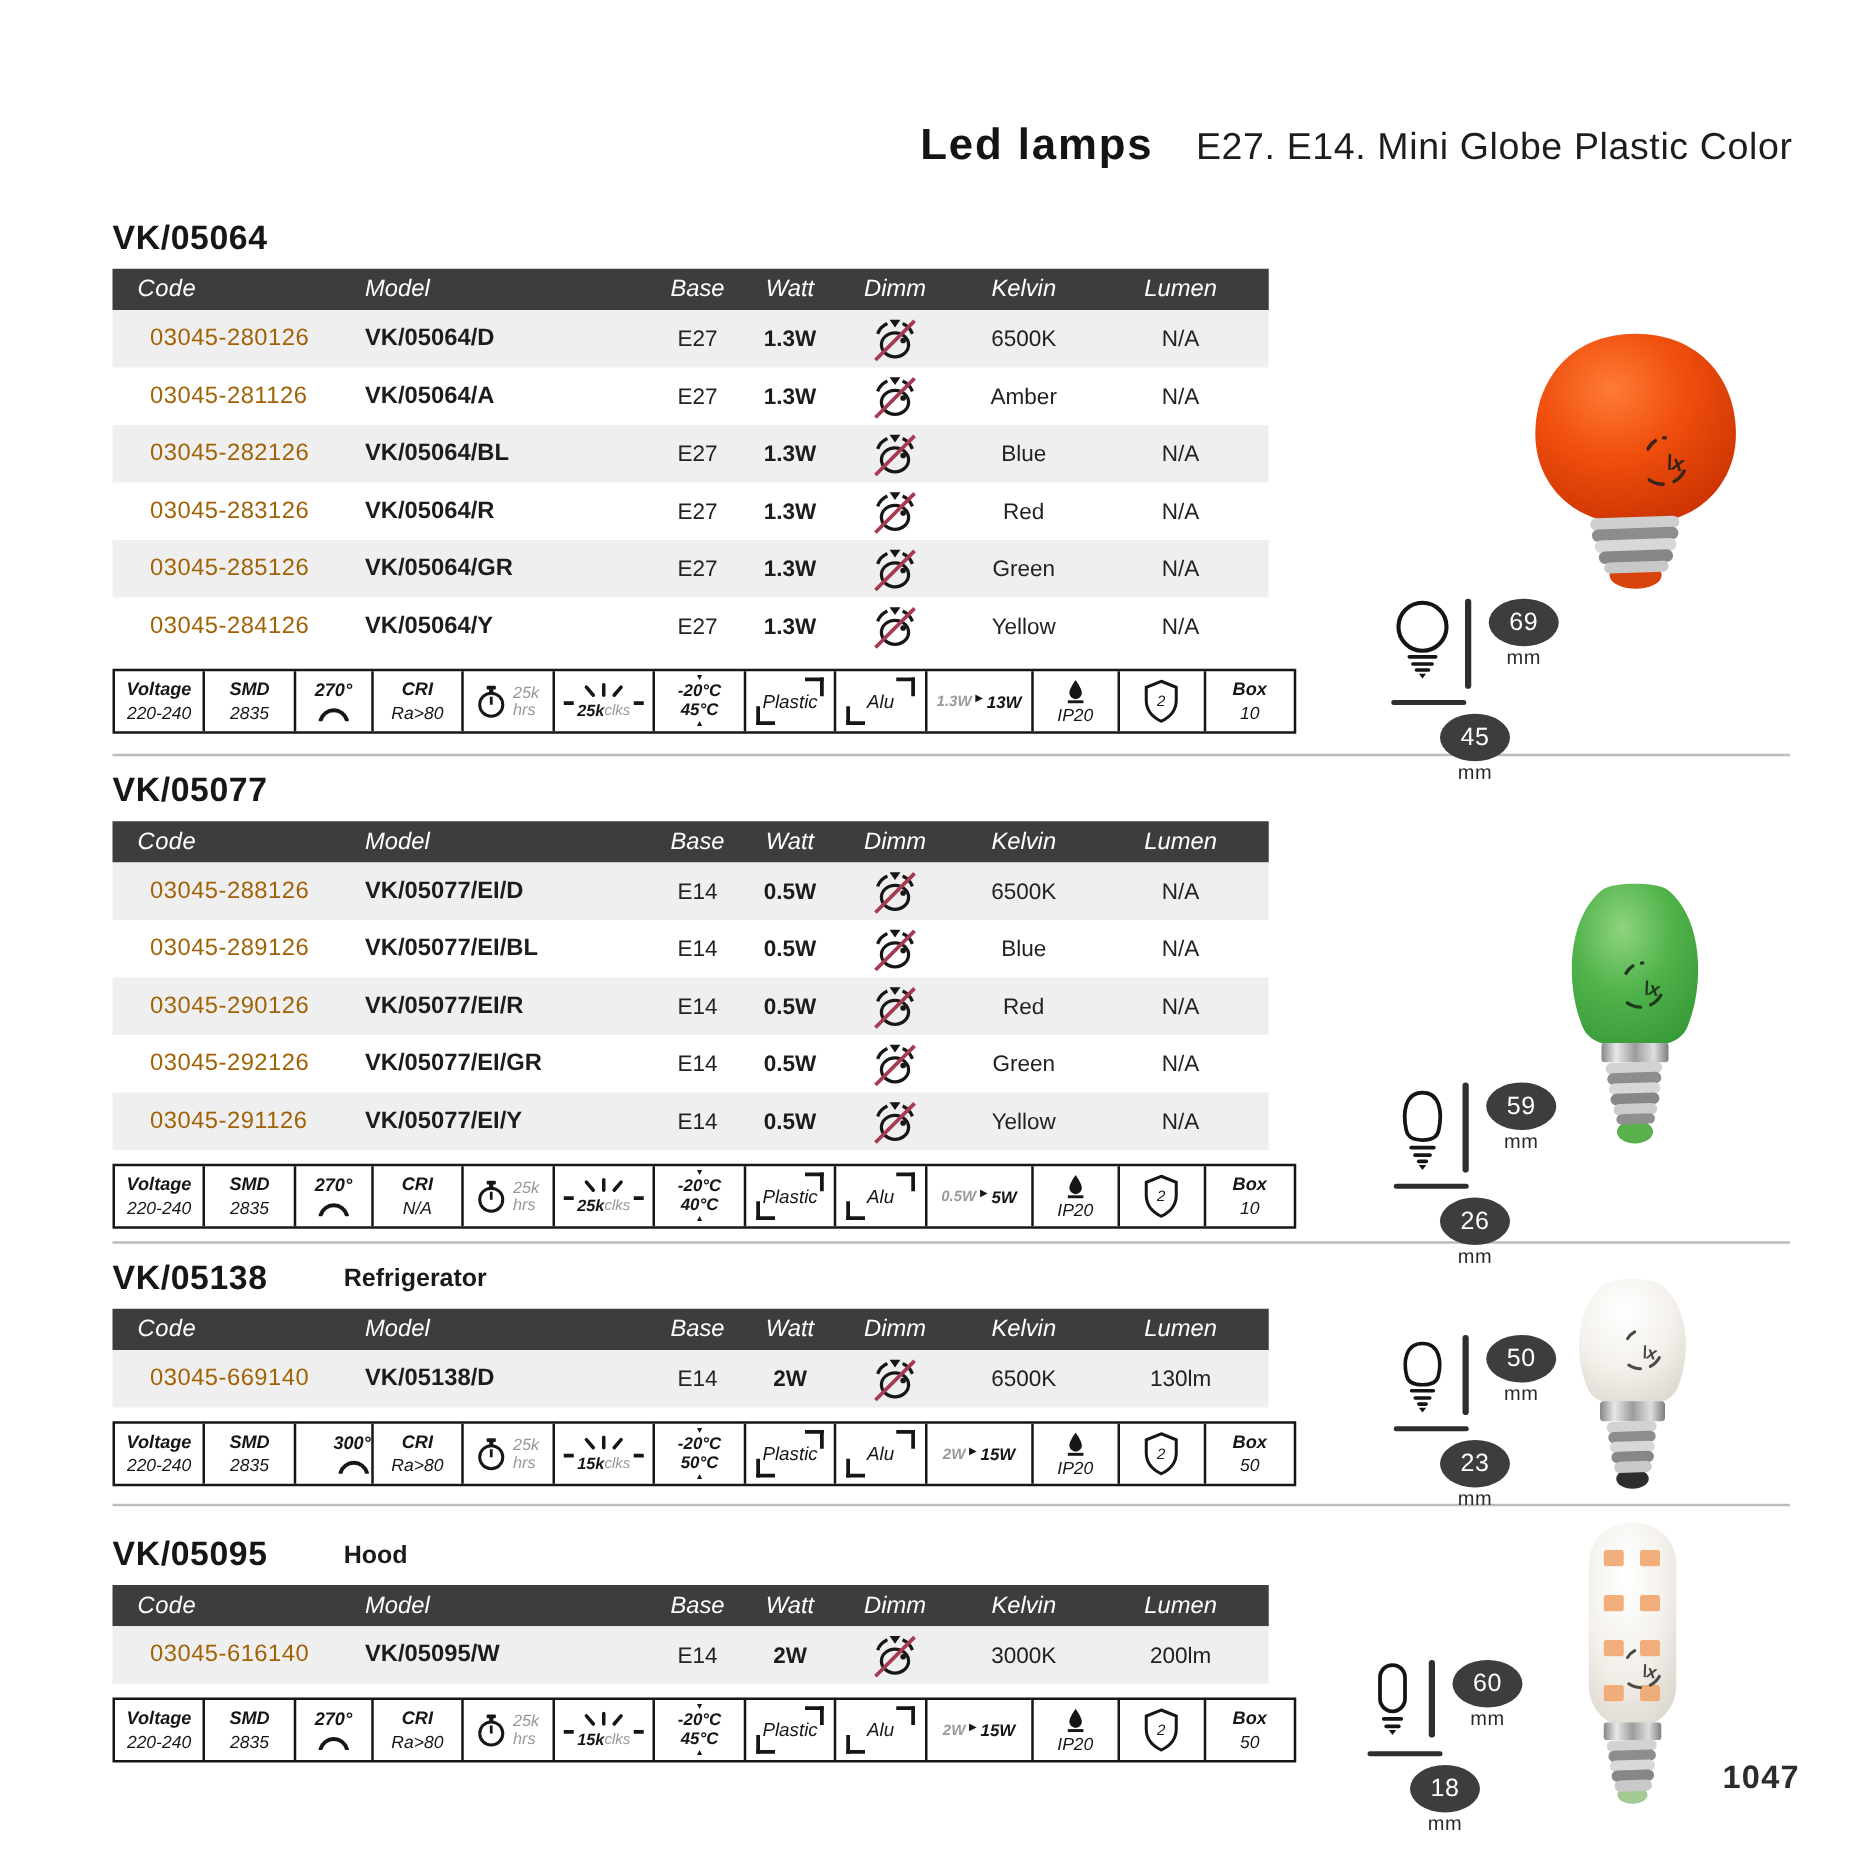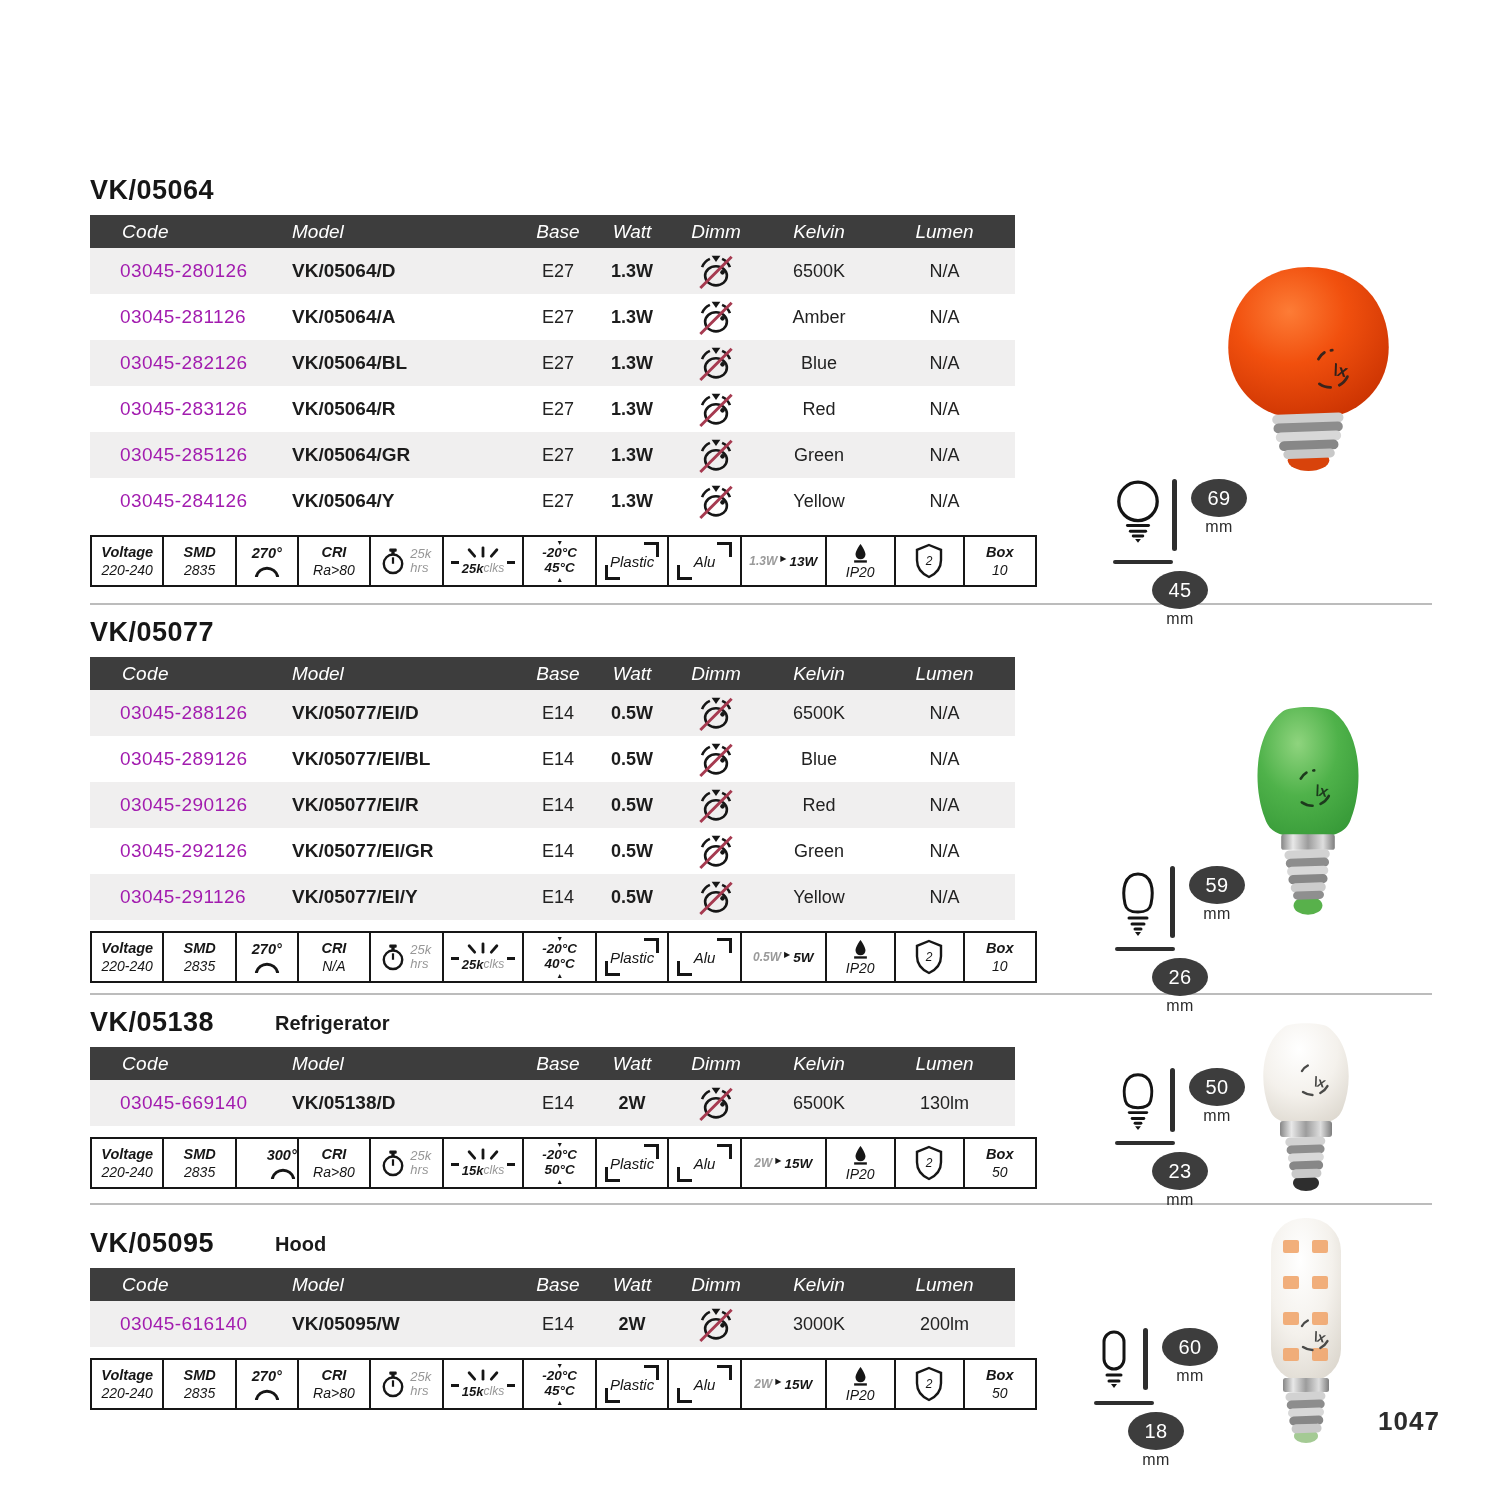--- a/index.html
+++ b/index.html
@@ -15,22 +15,22 @@
   .product{position:absolute;left:90px;width:947px;}
   .sec-head{position:relative;height:34px;margin-bottom:6px;}
   .sec-title{margin:0;font-size:27px;font-weight:bold;letter-spacing:.5px;color:#161616;display:inline-block;}
   .sec-sub{position:absolute;left:185px;top:5px;font-size:20px;font-weight:bold;color:#1a1a1a;}
 
   
   .table{width:925px;}
   .trow{display:grid;grid-template-columns:192px 238px 76px 72px 96px 110px 141px;align-items:center;height:46px;font-size:19px;}
   .trow.head{height:33px;background:#3d3d3d;color:#fff;font-style:italic;font-size:19px;}
   .trow.shade{background:#f0efef;}
-  .c-code{padding-left:30px;color:#a21caf;letter-spacing:.4px;}
-  .head .c-code{padding-left:32px;color:#fff;}
+  .c-code{padding-left:30px;color:#a16207;letter-spacing:.4px;}
+  .head .c-code{padding-left:20px;color:#fff;}
   .c-model{font-weight:bold;padding-left:10px;}
   .head .c-model{font-weight:normal;padding-left:10px;}
   .c-base,.c-watt,.c-dimm,.c-kelvin,.c-lumen{text-align:center;}
   .c-watt{font-weight:bold;font-size:18px;}
   .head .c-watt{font-weight:normal;font-size:19px;}
   .c-base,.c-kelvin,.c-lumen{font-size:18px;color:#222;}
   .head .c-base,.head .c-kelvin,.head .c-lumen{font-size:19px;color:#fff;}
   .c-dimm{display:flex;justify-content:center;align-items:center;}
 
   
@@ -70,20 +70,24 @@
   .diam{margin-left:0;}
 
   .photo{position:absolute;}
   .pagenum{position:absolute;left:1378px;top:1406px;font-size:26px;font-weight:bold;letter-spacing:1px;color:#2c2c2c;}
 </style>
 </head>
 <body>
 
 <div class="page">
 
+  <header class="header">
+    <span class="title">Led lamps</span>
+    <span class="subtitle">E27. E14. Mini Globe Plastic Color</span>
+  </header>
 
   <section class="product" id="sec-0" style="top:175px">
     <div class="sec-head">
       <h2 class="sec-title">VK/05064</h2>
       <span class="sec-sub"></span>
     </div>
     <div class="table">
         <div class="trow head">
           <div class="c-code">Code</div>
           <div class="c-model">Model</div>

